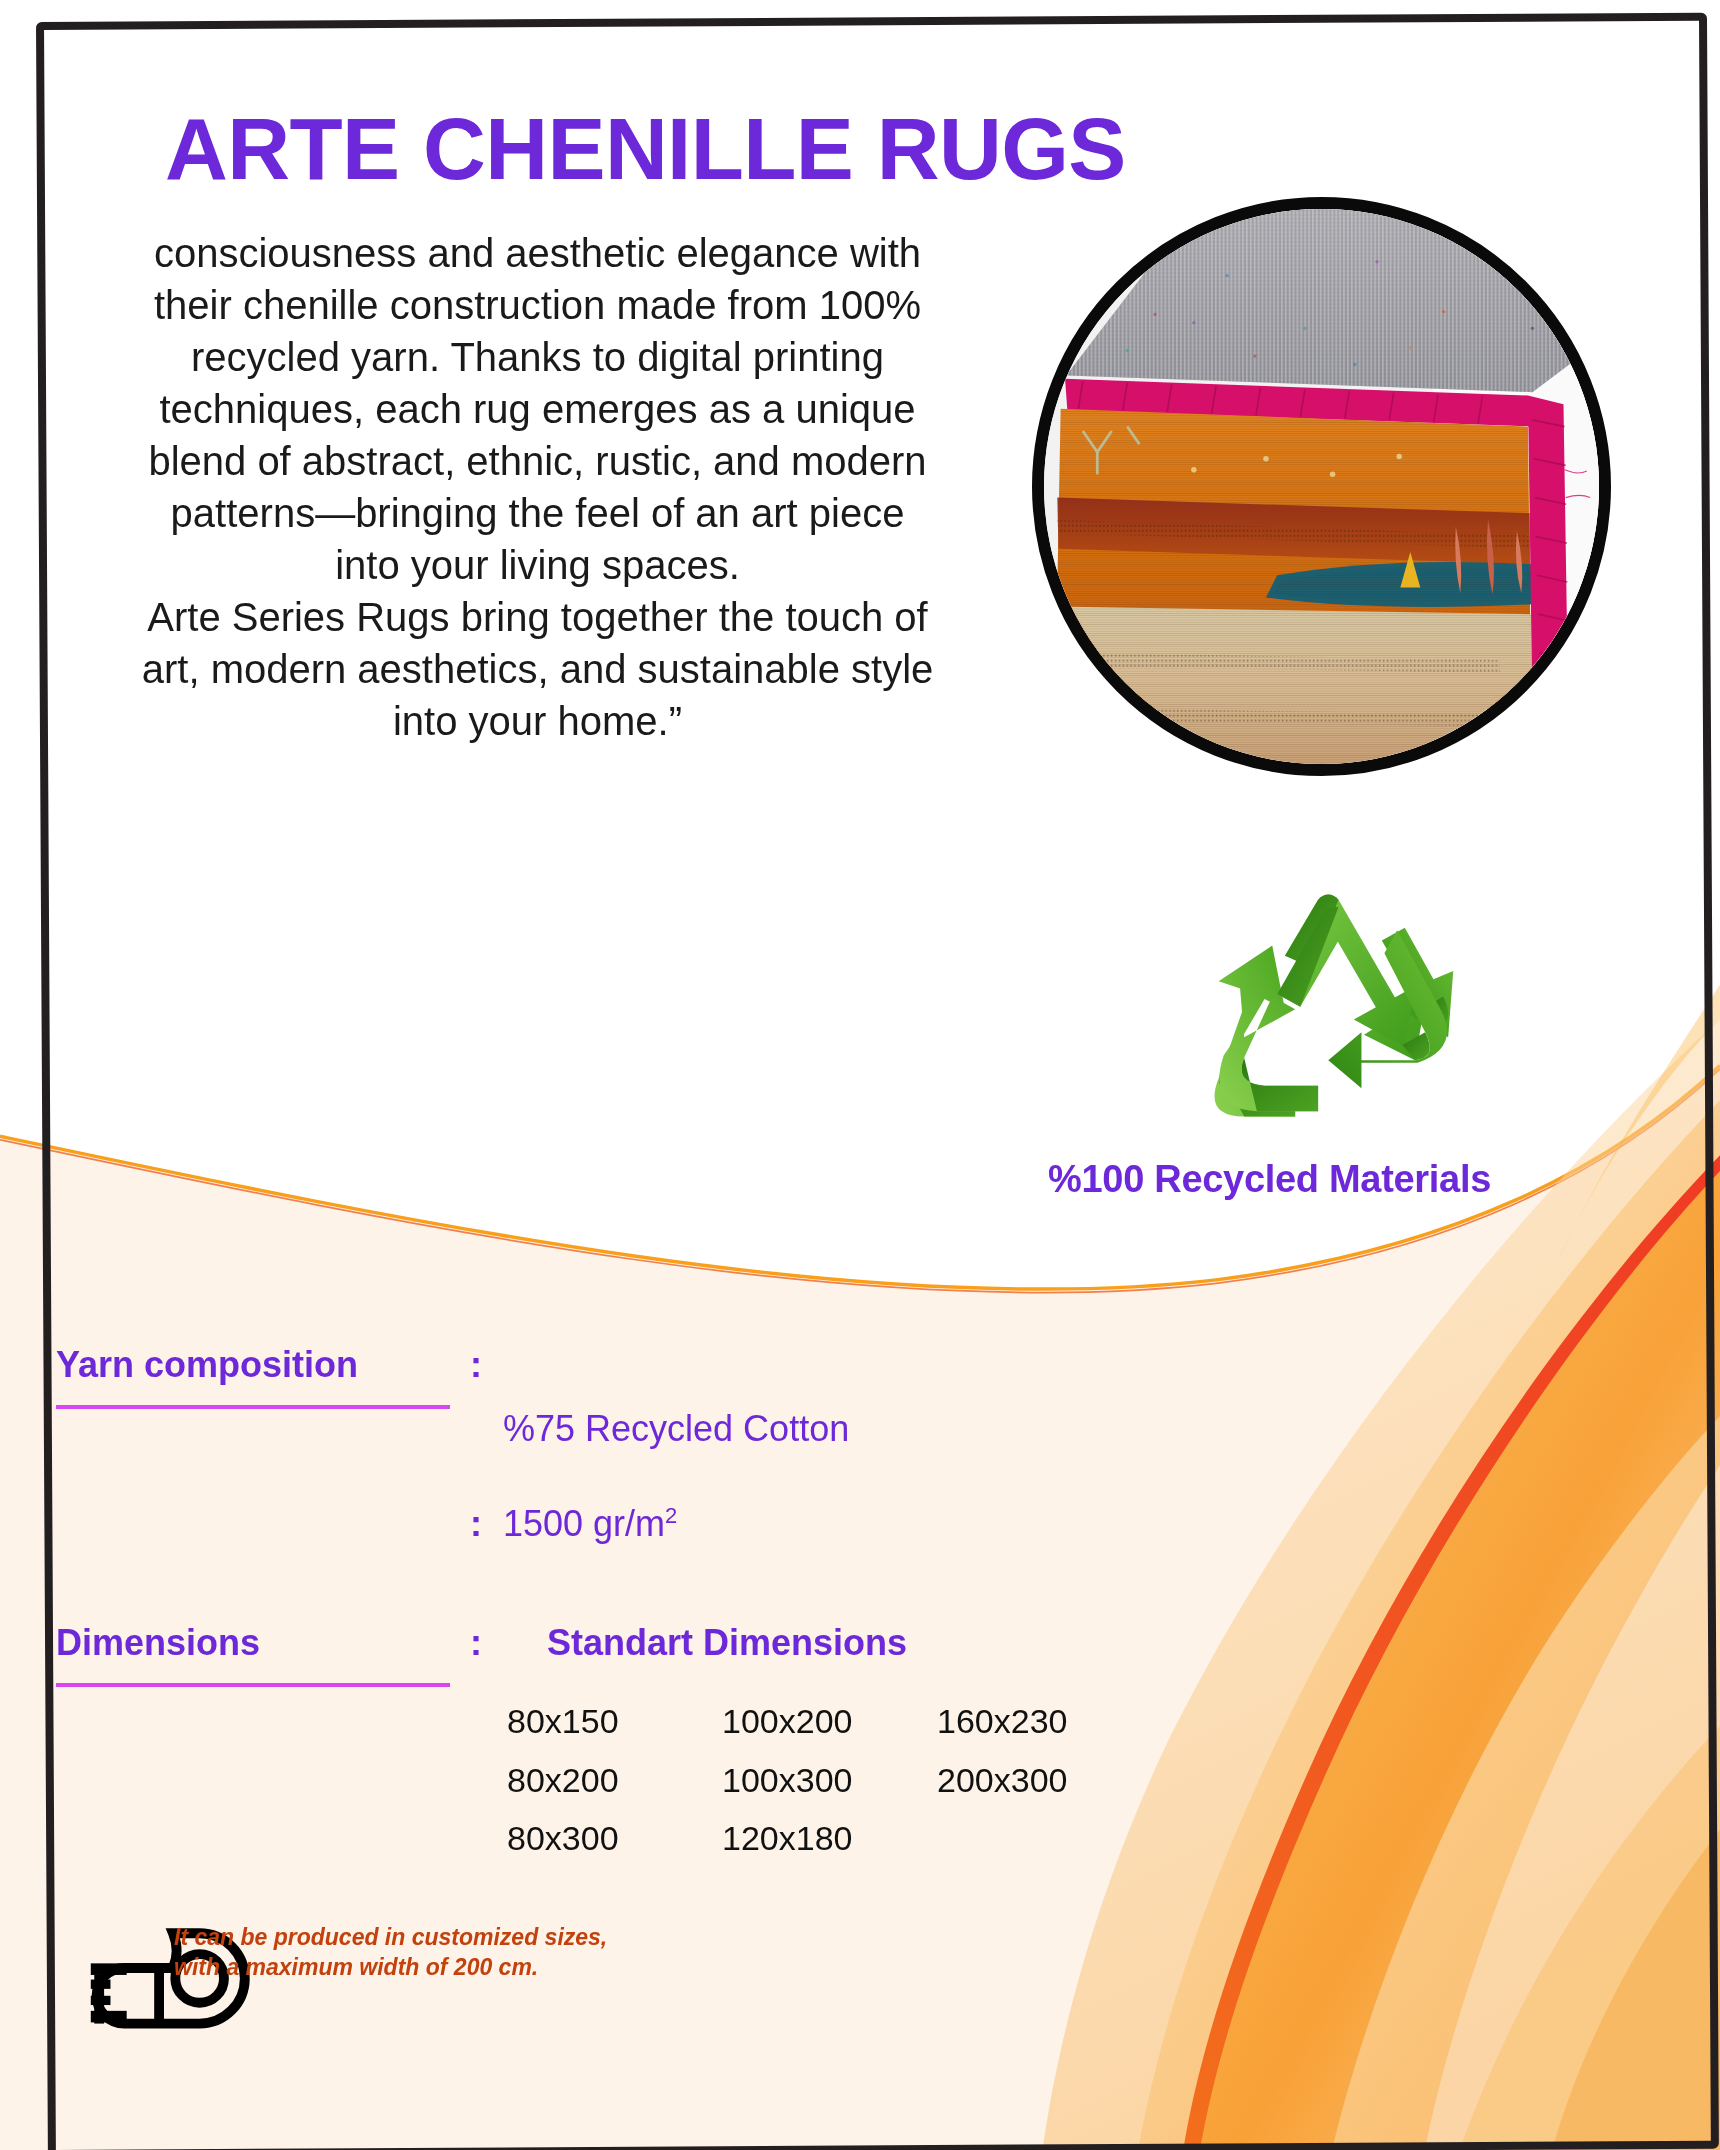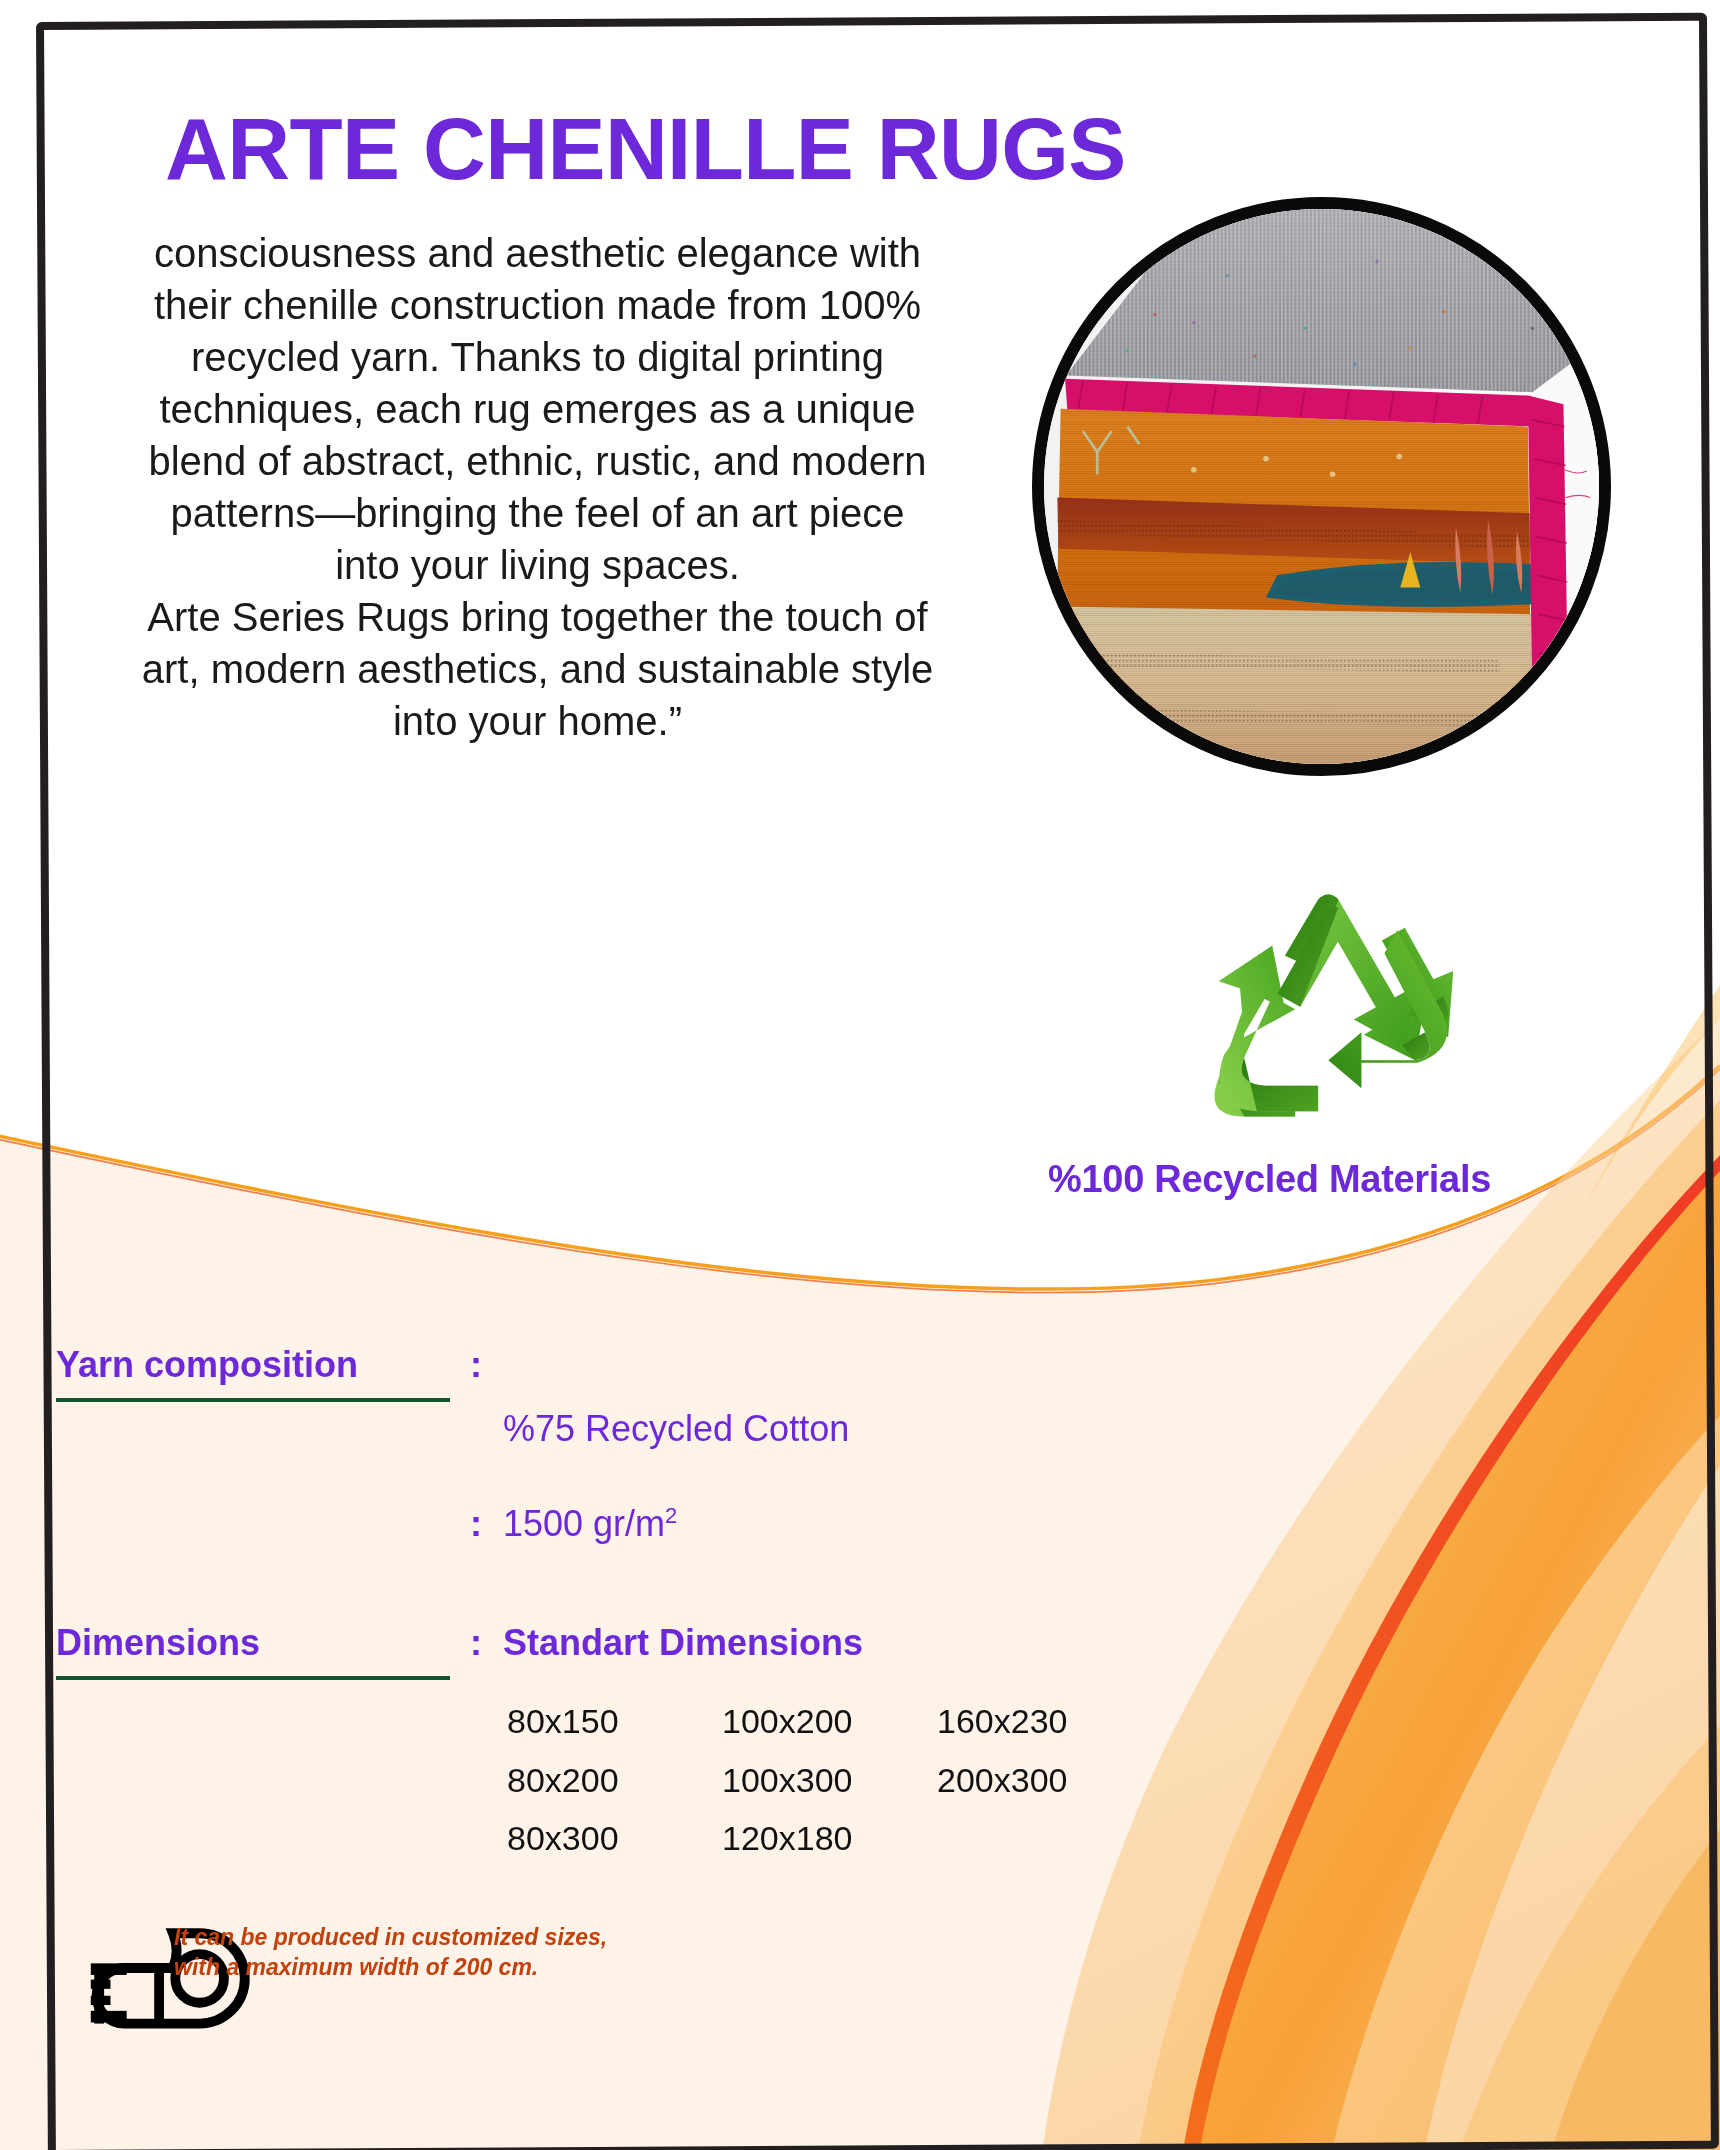--- a/index.html
+++ b/index.html
@@ -74,26 +74,26 @@
   }
   #recycled-label{
     left:1048px;top:1158px;
     font-size:38px;font-weight:700;
     letter-spacing:-0.3px;
   }
 
   
   .spec-label{
     font-size:36px;font-weight:700;
-    border-bottom:4px solid #14532d;
-    padding-bottom:12px;
+    border-bottom:4px solid #d946ef;
+    padding-bottom:19px;
   }
   .spec-colon{font-size:36px;font-weight:700;}
   .spec-value{font-size:36px;font-weight:400;}
-  .spec-value.bold{font-weight:700;}
+  .spec-value.bold{font-weight:700;margin-left:44px;}
 
   #lbl-yarn{left:56px;top:1344px;width:394px;}
   #col-yarn{left:470px;top:1344px;}
   #val-yarn-1{left:503px;top:1344px;}
   #val-yarn-2{left:503px;top:1408px;}
 
   #lbl-weight{left:56px;top:1503px;width:394px;}
   #col-weight{left:470px;top:1503px;}
   #val-weight{left:503px;top:1503px;}
   #val-weight sup{font-size:22px;vertical-align:super;}

